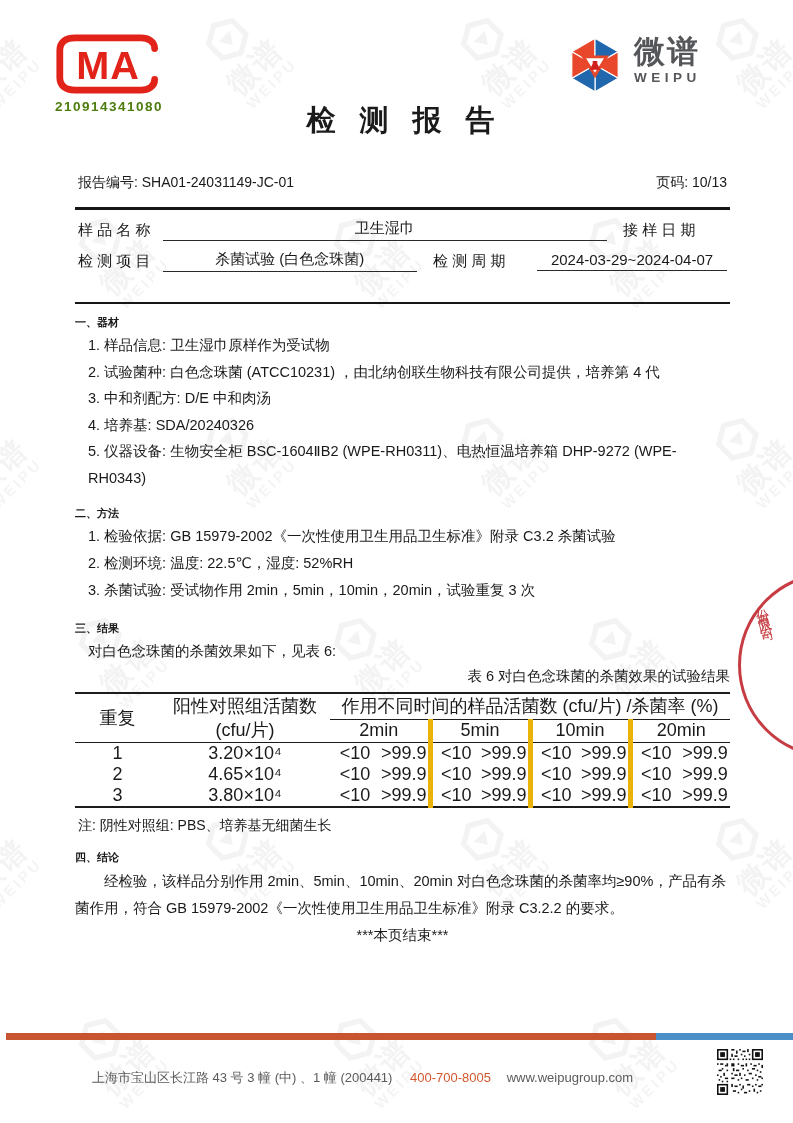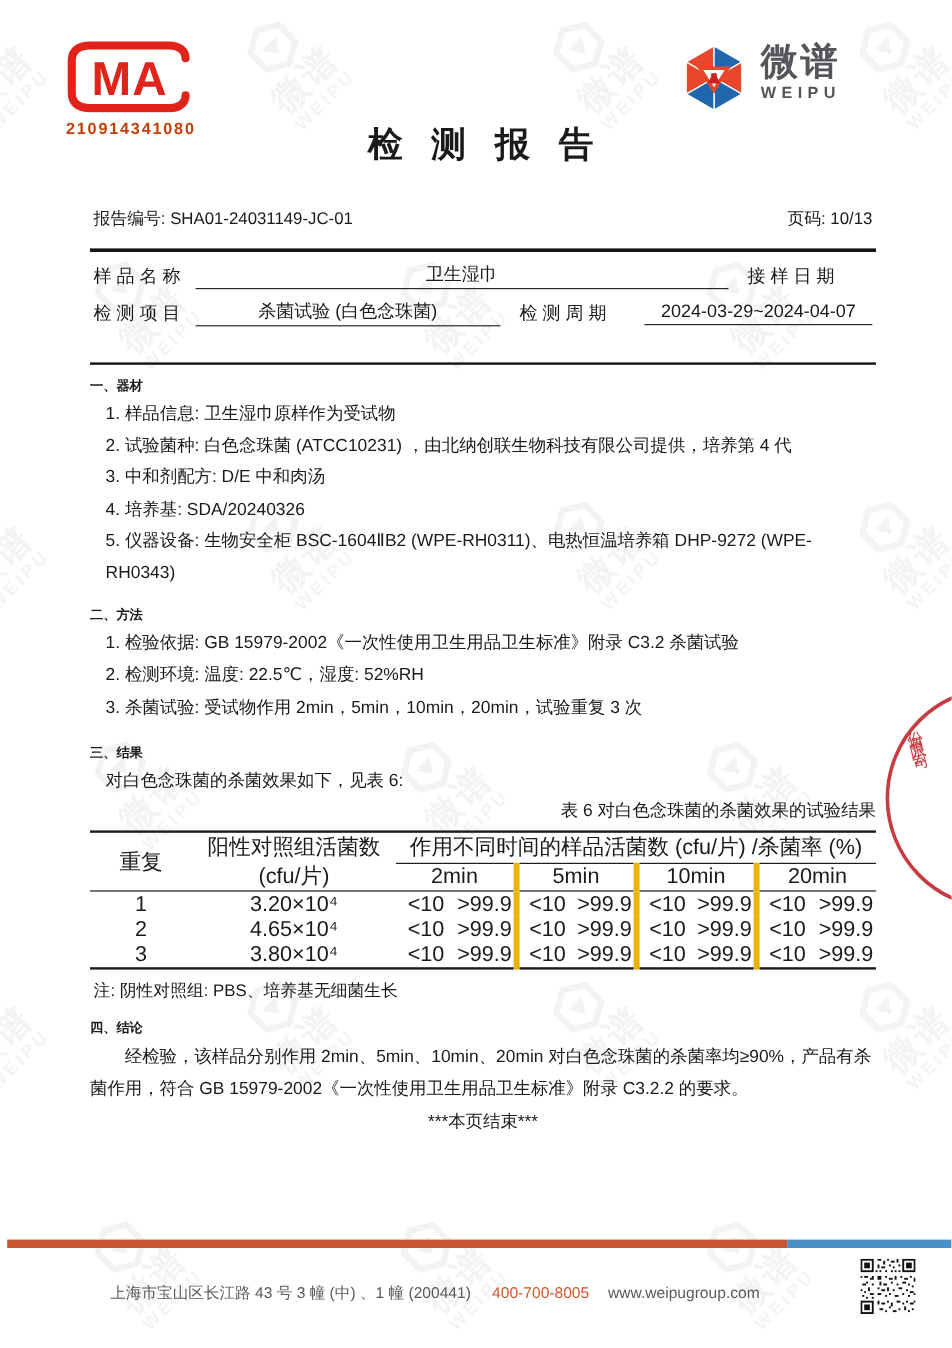--- a/index.html
+++ b/index.html
@@ -11,21 +11,21 @@
   
   .wm-layer{position:absolute;inset:0;z-index:0;pointer-events:none;overflow:hidden}
   .wm{position:absolute;transform:rotate(-45deg);opacity:.06;color:#444;text-align:center;width:120px}
   .wm-hex{width:44px;height:44px;display:block;margin:0 auto 2px}
   .wm-cn{font-size:30px;font-weight:bold;letter-spacing:2px;line-height:1}
   .wm-en{font-size:15px;font-weight:bold;letter-spacing:3px;line-height:1.2}
   
   .content{position:relative;z-index:1}
   .hdr{position:relative;height:160px}
   .cma{position:absolute;left:55px;top:34px}
-  .cma-num{color:#c2410c;font-weight:bold;font-size:13.5px;letter-spacing:1.5px;margin-top:1px}
+  .cma-num{color:#4d7c0f;font-weight:bold;font-size:13.5px;letter-spacing:1.5px;margin-top:1px}
   .weipu{position:absolute;left:566px;top:36px;display:flex;align-items:flex-start;gap:10px}
   .weipu-name .cn{font-size:31px;font-weight:bold;color:#55565A;line-height:1.05;letter-spacing:2px}
   .weipu-name .en{font-size:13.5px;font-weight:bold;color:#55565A;letter-spacing:4.5px;margin-top:1px}
   .title{position:absolute;left:16px;right:0;top:101px;text-align:center;
          font-size:29px;font-weight:bold;letter-spacing:8px}
   
   .main{margin:0 63px 0 75px;position:relative}
   .report-row{display:flex;justify-content:space-between;font-size:14px;padding:0 3px;margin-top:14px}
   .rule{height:2.5px;background:#161616;margin-top:15px}
   .si{padding:5px 3px 10px}

